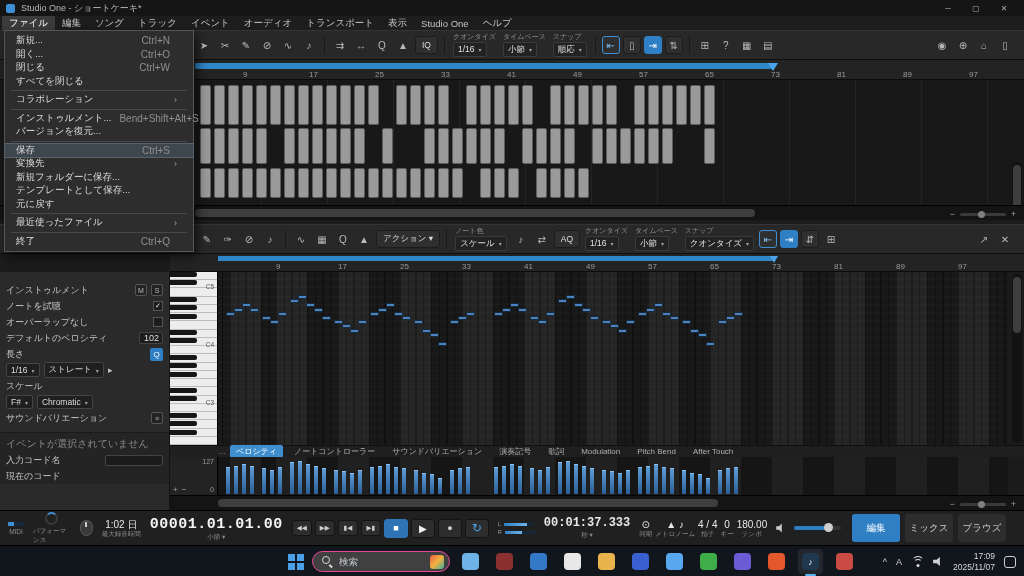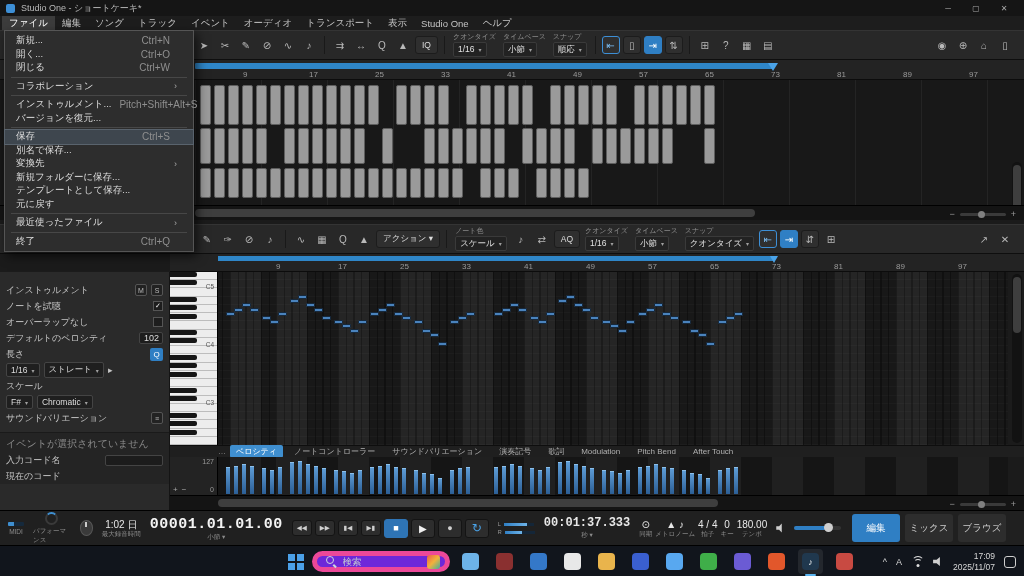--- a/index.html
+++ b/index.html
@@ -109,21 +109,21 @@
 .vol{width:58px;height:4px;background:#343434;border-radius:2px;position:relative}
 .vol::before{content:"";position:absolute;left:0;top:0;height:100%;width:68%;background:#2f7fc4;border-radius:2px}
 .vol::after{content:"";position:absolute;left:64%;top:-3px;width:9px;height:9px;background:#cfcfcf;border-radius:50%}
 .spkicon{width:11px;height:10px;background:#cfcfcf;clip-path:polygon(0 32%,32% 32%,62% 4%,62% 96%,32% 68%,0 68%)}
 .viewbtn{width:48px;height:28px;border-radius:3px;background:#2d2d2d;color:#ccc;font-size:9.5px;display:flex;align-items:center;justify-content:center;margin-left:2px}
 .viewbtn.active{background:#2f7fc4;color:#fff}
 
 #taskbar{position:absolute;left:0;top:545px;width:1024px;height:31px;background:#11151c;border-top:1px solid #000}
 #tb-start{position:absolute;left:288px;top:8px;display:grid;grid-template-columns:7px 7px;grid-gap:1.5px}
 #tb-start i{width:7px;height:7px;background:#4ba0e8}
-#tb-search{position:absolute;left:312px;top:5px;width:138px;height:21px;border-radius:11px;background:#6d28d9;border:5px solid #ec4899;display:flex;align-items:center;padding:0 5px 0 9px;gap:6px}
+#tb-search{position:absolute;left:312px;top:5px;width:138px;height:21px;border-radius:11px;background:#404040;border:1px solid #ec4899;display:flex;align-items:center;padding:0 5px 0 9px;gap:6px}
 .sicon{position:relative;width:11px;height:11px}
 .sicon::before{content:"";position:absolute;left:0;top:0;width:6px;height:6px;border:1.5px solid #cfd6dd;border-radius:50%}
 .sicon::after{content:"";position:absolute;left:7.5px;top:7.5px;width:4px;height:1.5px;background:#cfd6dd;transform:rotate(45deg);transform-origin:0 0}
 #tb-search input{background:transparent;border:none;outline:none;color:#d6d6d6;font-size:9.5px;width:78px}
 #tb-search input::placeholder{color:#c2c9d1}
 .sbadge{margin-left:auto;width:14px;height:14px;border-radius:3px;background:linear-gradient(135deg,#e85d4a,#f2b23c 50%,#3fae9f)}
 #tb-icons{position:absolute;left:458px;top:3px;display:flex;gap:9px}
 .tico{width:25px;height:25px;border-radius:4px;display:flex;align-items:center;justify-content:center;position:relative}
 .tico .dot{width:17px;height:17px;border-radius:4px;display:flex;align-items:center;justify-content:center;font-size:9px;color:rgba(255,255,255,.9)}
 .tico.active{background:rgba(255,255,255,.08)}
@@ -973,66 +973,66 @@
         <span class="sc">Ctrl+O</span>
         <span class="ar"></span>
       </div>
 
       <div class="mi">
         <span class="lbl">閉じる</span>
         <span class="sc">Ctrl+W</span>
         <span class="ar"></span>
       </div>
 
+      <div class="mi">
+        <span class="lbl">すべてを閉じる</span>
+        <span class="sc"></span>
+        <span class="ar"></span>
+      </div>
 
       <div class="mi sep">
         <span class="lbl"></span>
 
       </div>
 
       <div class="mi">
         <span class="lbl">コラボレーション</span>
         <span class="sc"></span>
         <span class="ar">›</span>
       </div>
 
       <div class="mi sep">
         <span class="lbl"></span>
 
       </div>
 
 
       <div class="mi">
         <span class="lbl">インストゥルメント...</span>
-        <span class="sc">Pitch+Shift+Alt+S</span>
+        <span class="sc">Bend+Shift+Alt+S</span>
         <span class="ar"></span>
       </div>
 
       <div class="mi">
         <span class="lbl">バージョンを復元...</span>
         <span class="sc"></span>
         <span class="ar"></span>
       </div>
 
       <div class="mi sep">
         <span class="lbl"></span>
 
       </div>
 
       <div class="mi hl">
         <span class="lbl">保存</span>
         <span class="sc">Ctrl+S</span>
         <span class="ar"></span>
       </div>
 
-      <div class="mi">
-        <span class="lbl">別名で保存...</span>
-        <span class="sc"></span>
-        <span class="ar"></span>
-      </div>
 
       <div class="mi">
         <span class="lbl">変換先</span>
         <span class="sc"></span>
         <span class="ar">›</span>
       </div>
 
       <div class="mi">
         <span class="lbl">新規フォルダーに保存...</span>
         <span class="sc"></span>

